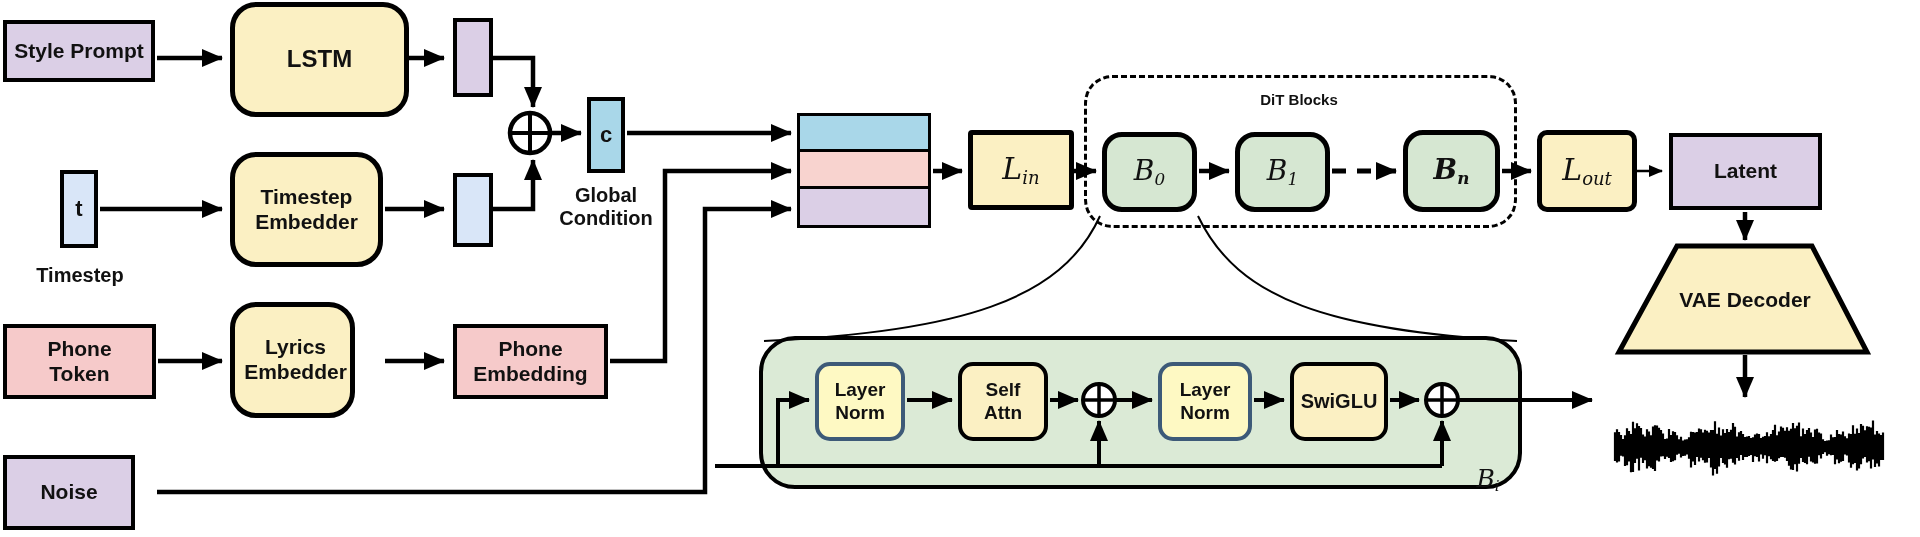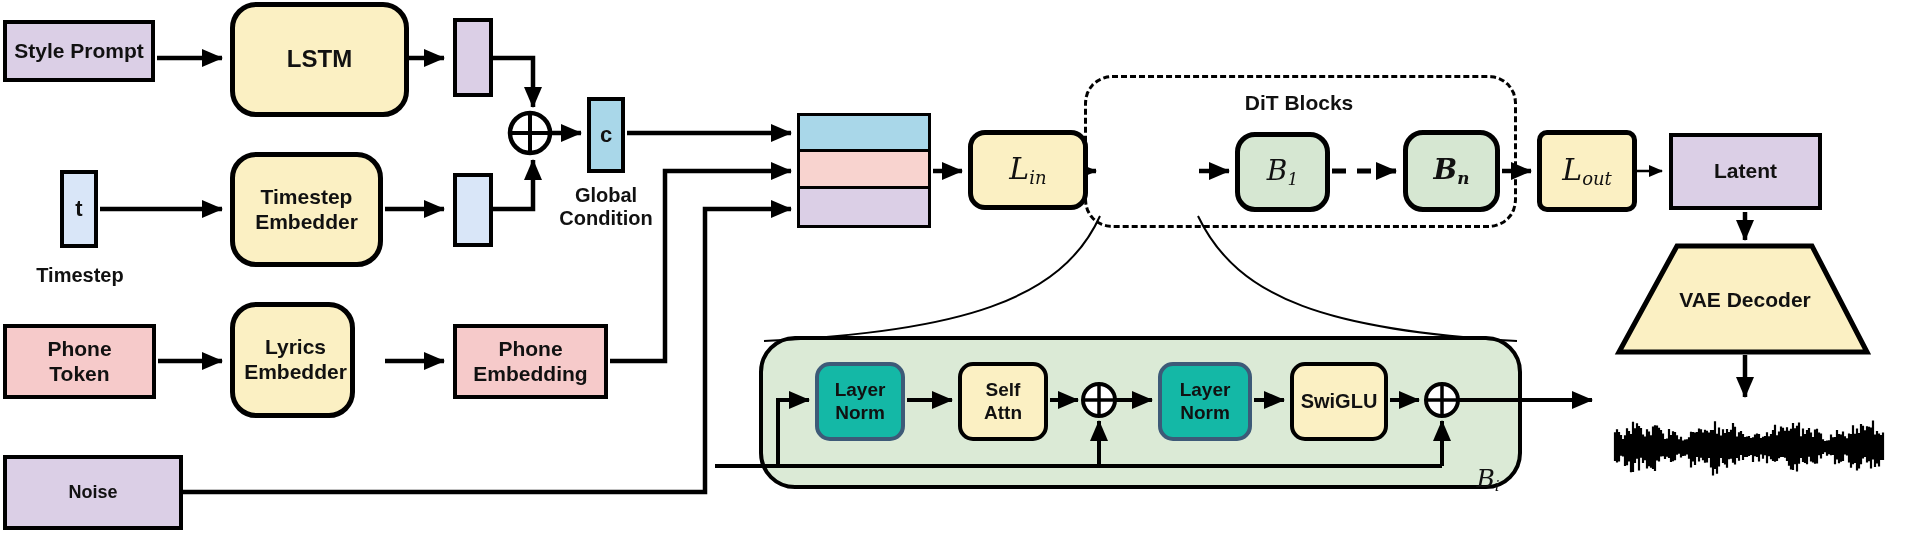--- a/index.html
+++ b/index.html
@@ -10,21 +10,21 @@
         text-align:center;font-weight:bold;color:#111;white-space:pre-line;line-height:1.18;}
   .b4{border:4px solid #000;}
   .b5{border:5px solid #000;}
   .rounded{border-radius:26px;}
   .purple{background:#dbcfe6;}
   .yellow{background:#fbf0c3;}
   .blue{background:#d9e6f8;}
   .cyan{background:#a9d7e9;}
   .pink{background:#f6caca;}
   .green{background:#d6e7d2;}
-  .lnorm{background:#14b8a6;border:4px solid #3d5a78;border-radius:15px;}
+  .lnorm{background:#fef9c3;border:4px solid #3d5a78;border-radius:15px;}
   .caption{position:absolute;font-weight:bold;color:#111;text-align:center;white-space:pre-line;line-height:1.15;}
   .math{font-family:"DejaVu Serif",serif;font-weight:500;font-style:italic;}
   .math .msub{font-size:0.60em;font-style:italic;vertical-align:-0.28em;letter-spacing:0;}
   .dashedbox{position:absolute;box-sizing:border-box;border:3px dashed #000;border-radius:28px;background:transparent;}
   .stack{position:absolute;box-sizing:border-box;border:3px solid #000;}
   .stack .layer{box-sizing:border-box;width:100%;}
 </style>
 </head>
 <body>
 
@@ -114,35 +114,38 @@
   <div class="caption" style="left:526px;top:184px;width:160px;font-size:20px;">Global
 Condition</div>
 
   <div class="node b4 pink" style="left:3px;top:324px;width:153px;height:75px;font-size:21px;">Phone
 Token</div>
   <div class="node b5 rounded yellow" style="left:230px;top:302px;width:125px;height:116px;font-size:21px;padding-left:6px;">Lyrics
 Embedder</div>
   <div class="node b4 pink" style="left:453px;top:324px;width:155px;height:75px;font-size:21px;">Phone
 Embedding</div>
 
-  <div class="node b4 purple" style="left:3px;top:455px;width:180px;height:75px;font-size:18px;">Noise</div>
+  <div class="node b4 purple" style="left:3px;top:455px;width:132px;height:75px;font-size:21px;">Noise</div>
 
   <div class="stack" style="left:797px;top:113px;width:134px;height:115px;">
     <div class="layer cyan" style="height:36px;border-bottom:3px solid #000;"></div>
     <div class="layer" style="height:37px;border-bottom:3px solid #000;background:#f8d3cf;"></div>
     <div class="layer purple" style="height:36px;"></div>
   </div>
 
-  <div class="node b5 yellow math" style="left:968px;top:130px;width:120px;height:80px;border-radius:17px;font-size:30px;">
+  <div class="node b5 yellow math" style="left:968px;top:130px;width:106px;height:80px;border-radius:4px;font-size:30px;">
     <span><span>L</span><span class="msub">in</span></span>
   </div>
 
   <div class="dashedbox" style="left:1084px;top:75px;width:433px;height:153px;"></div>
-  <div class="caption" style="left:1199px;top:91px;width:200px;font-size:21px;">DiT Blocks</div>
+  <div class="caption" style="left:1199px;top:91px;width:200px;font-size:15px;">DiT Blocks</div>
 
+  <div class="node b5 green math" style="left:1102px;top:132px;width:95px;height:80px;border-radius:20px;font-size:28px;">
+    <span><span>B</span><span class="msub">0</span></span>
+  </div>
   <div class="node b5 green math" style="left:1235px;top:132px;width:95px;height:80px;border-radius:20px;font-size:28px;">
     <span><span>B</span><span class="msub">1</span></span>
   </div>
   <div class="node b5 green math" style="left:1403px;top:130px;width:97px;height:82px;border-radius:20px;font-size:28px;font-weight:bold;">
     <span><span>B</span><span class="msub">n</span></span>
   </div>
 
   <div class="node b5 yellow math" style="left:1537px;top:130px;width:100px;height:82px;border-radius:10px;font-size:30px;">
     <span><span>L</span><span class="msub">out</span></span>
   </div>

